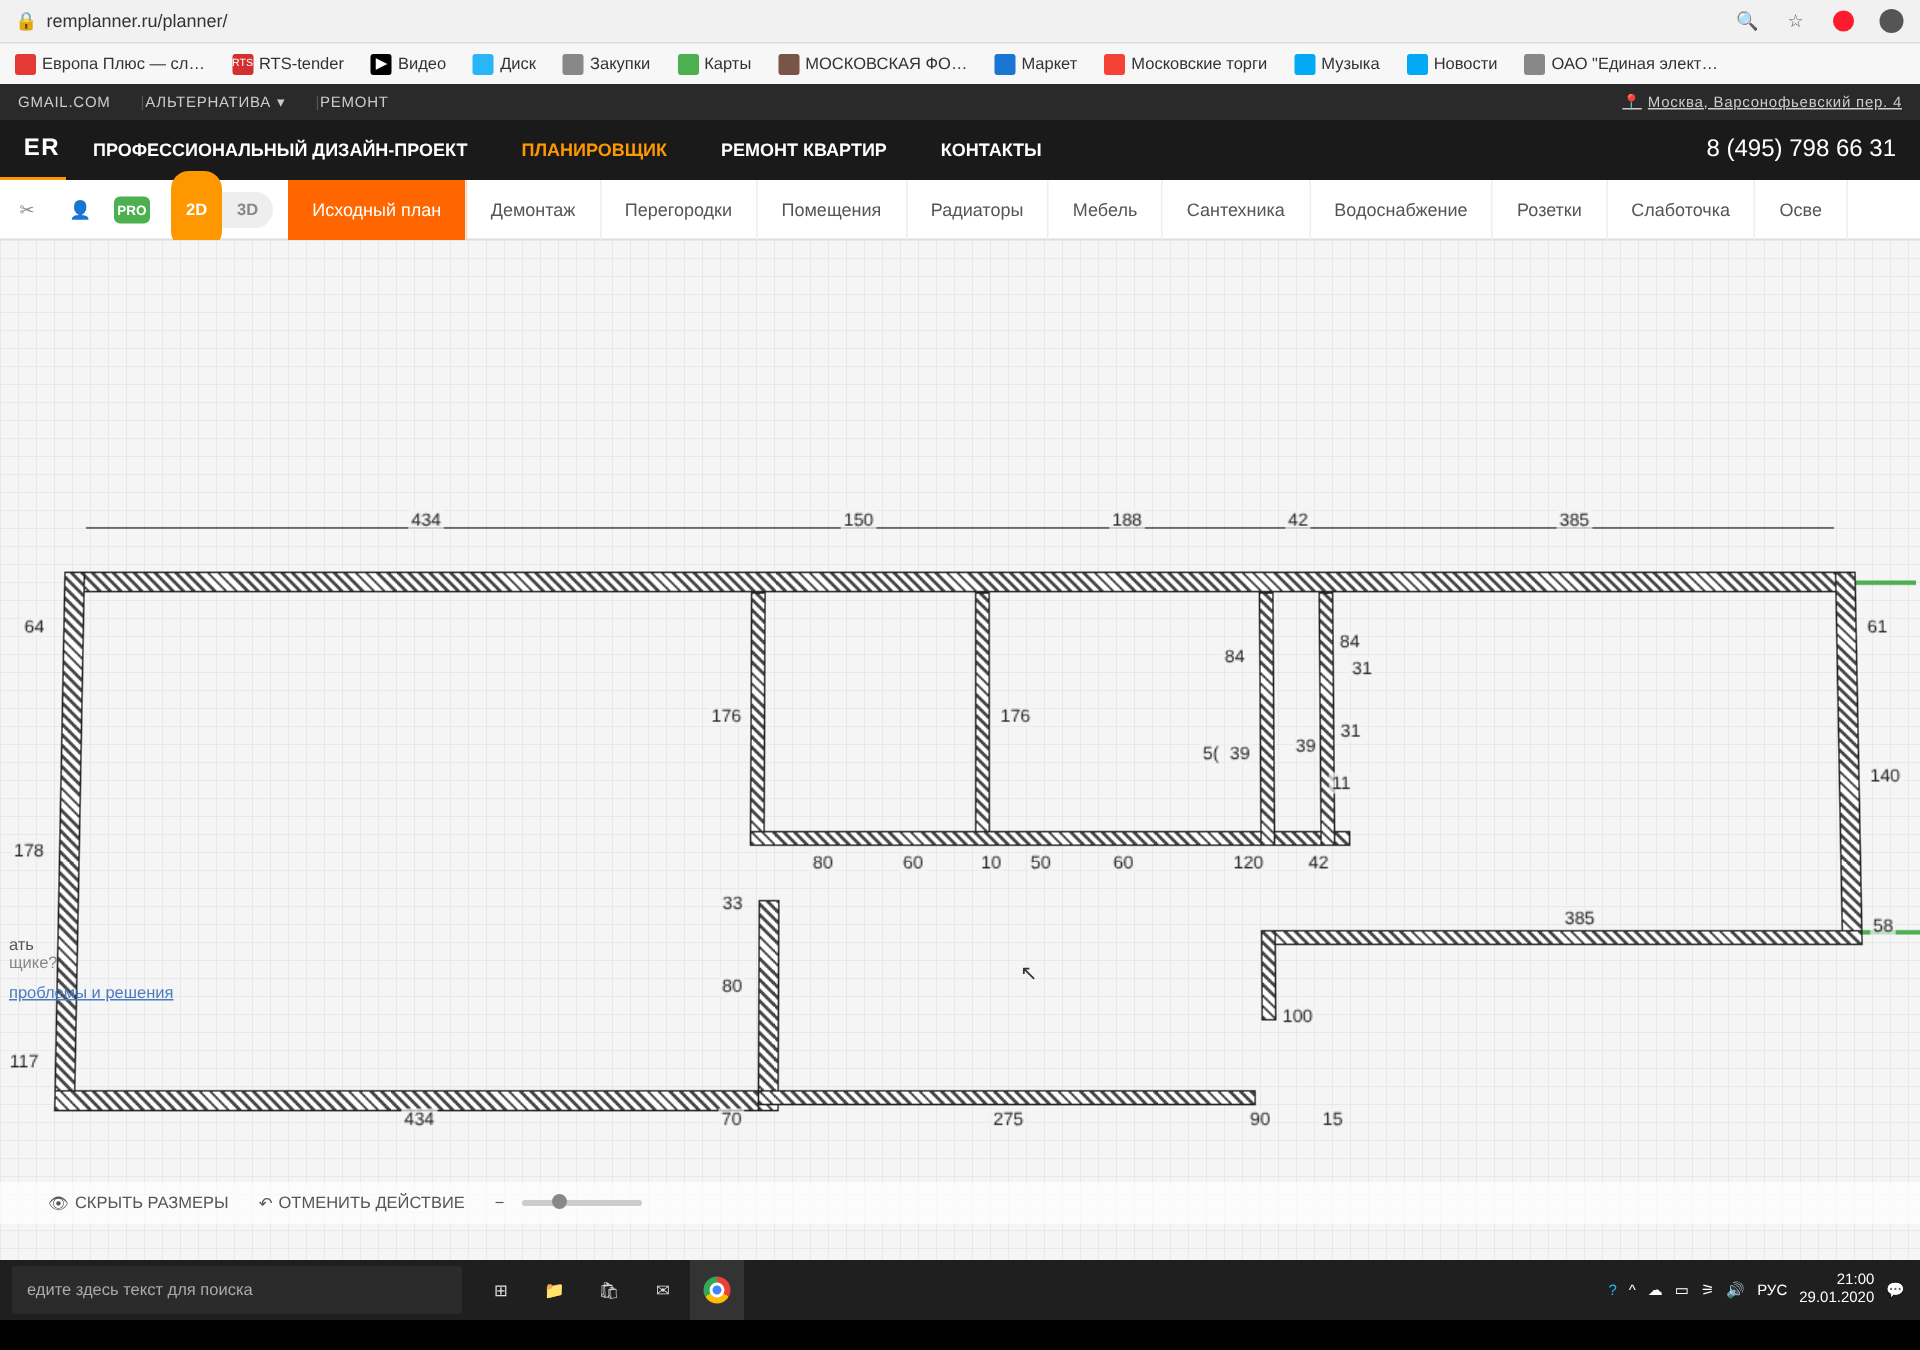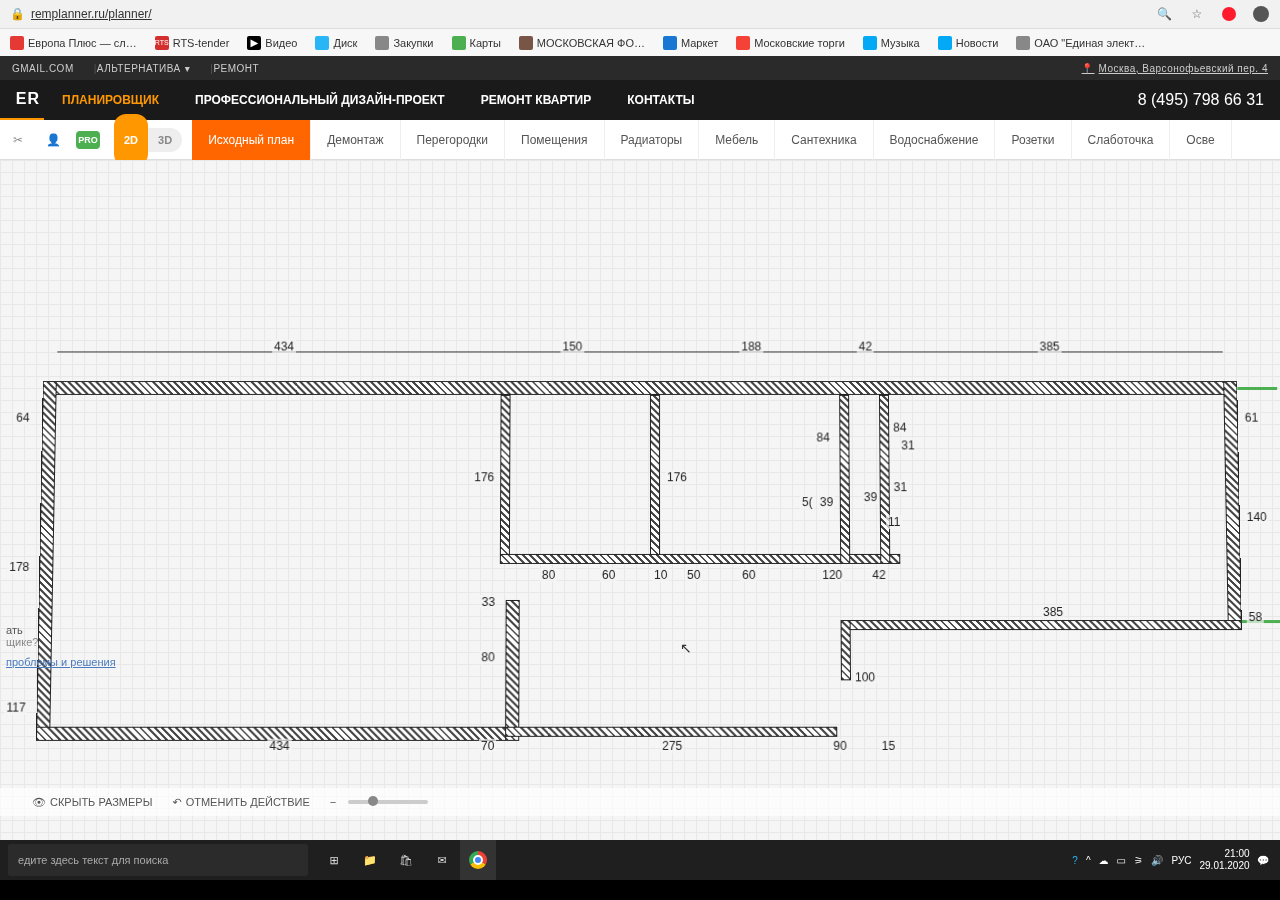--- a/index.html
+++ b/index.html
@@ -1,21 +1,21 @@
 <!DOCTYPE html>
 <html><head>
 <meta charset="utf-8">
 <style>
   * { box-sizing: border-box; margin: 0; padding: 0; font-family: Arial, sans-serif; }
   body { width: 1280px; height: 900px; background: #000; overflow: hidden; }
 
   
   .browser-bar { height: 28px; background: #f1f1f1; display: flex; align-items: center; padding: 0 10px; font-size: 12px; color: #333; }
   .browser-bar .lock { margin-right: 6px; color: #5f6368; }
-  .browser-bar .url { flex: 1; text-decoration: underline; }
+  .browser-bar .url { flex: 1; }
   .browser-bar .ricon { width: 18px; height: 18px; margin-left: 14px; display: inline-flex; align-items: center; justify-content: center; color: #5f6368; }
   .browser-bar .opera { background: #ff1b2d; border-radius: 50%; width: 14px; height: 14px; }
   .browser-bar .avatar { background: #555; width: 16px; height: 16px; border-radius: 50%; }
 
   
   .bookmarks { height: 28px; background: #f7f7f7; border-top: 1px solid #ddd; display: flex; align-items: center; padding: 0 10px; font-size: 11px; color: #333; gap: 18px; overflow: hidden; }
   .bookmarks .bm { display: flex; align-items: center; gap: 4px; white-space: nowrap; }
   .bookmarks .bicon { width: 14px; height: 14px; display: inline-block; border-radius: 2px; }
 
   
@@ -153,22 +153,22 @@
   <span class="item">РЕМОНТ</span>
   <span class="spacer"></span>
   <span class="loc">
       <span>📍</span>
       <span>Москва, Варсонофьевский пер. 4</span>
     </span>
 </div>
 
 <div class="mainnav">
   <div class="logo">ER</div>
+  <div class="mitem">ПРОФЕССИОНАЛЬНЫЙ ДИЗАЙН-ПРОЕКТ</div>
   <div class="mitem active">ПЛАНИРОВЩИК</div>
-  <div class="mitem">ПРОФЕССИОНАЛЬНЫЙ ДИЗАЙН-ПРОЕКТ</div>
   <div class="mitem">РЕМОНТ КВАРТИР</div>
   <div class="mitem">КОНТАКТЫ</div>
   <div class="spacer"></div>
   <div class="phone">8 (495) 798 66 31</div>
 </div>
 
 <div class="toolbar">
   <div class="ticon">✂</div>
   <div class="ticon">👤</div>
   <div class="ticon pro">PRO</div>

